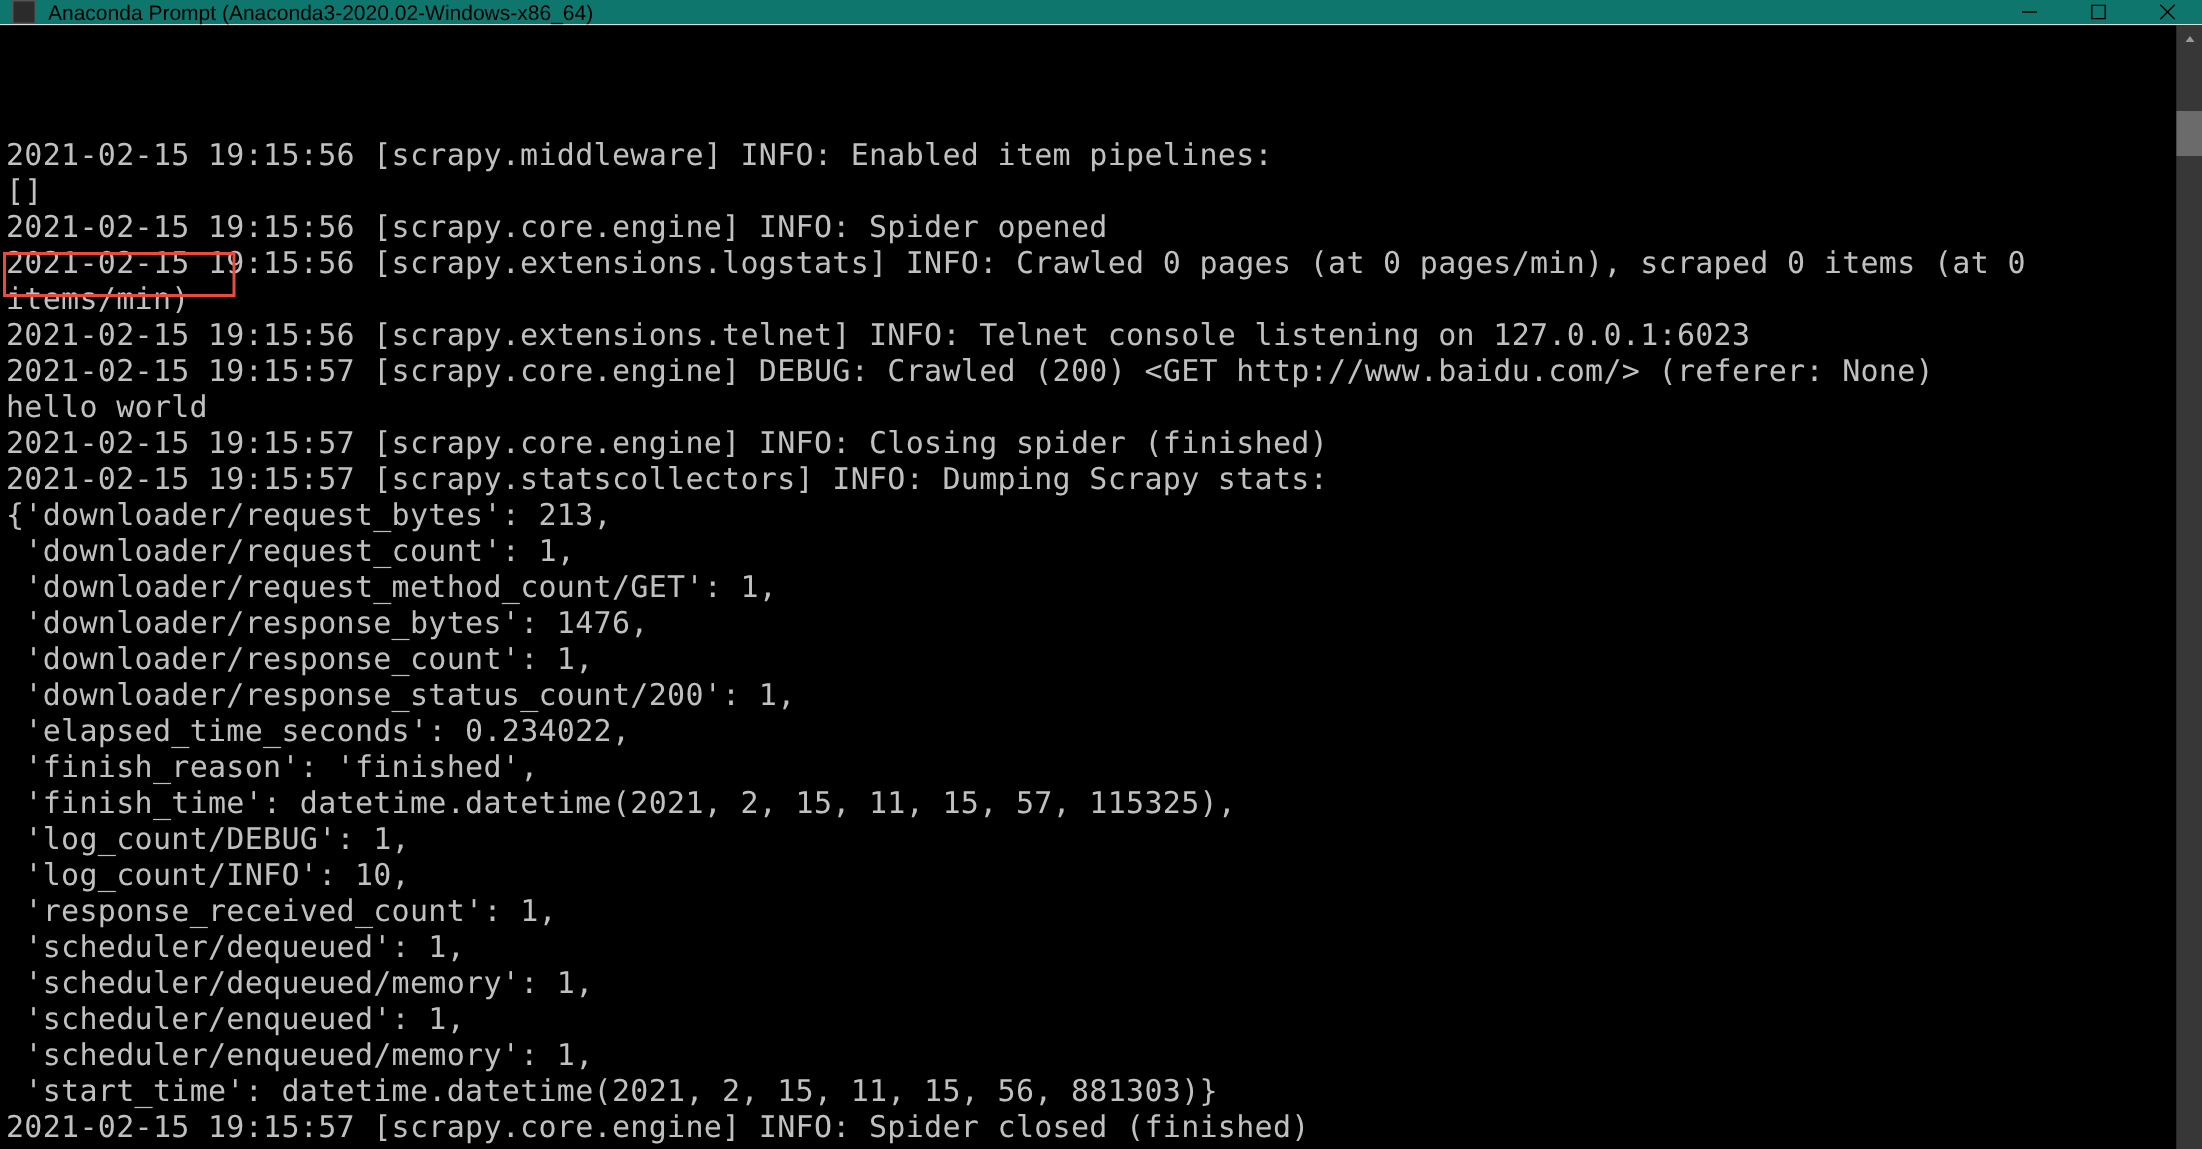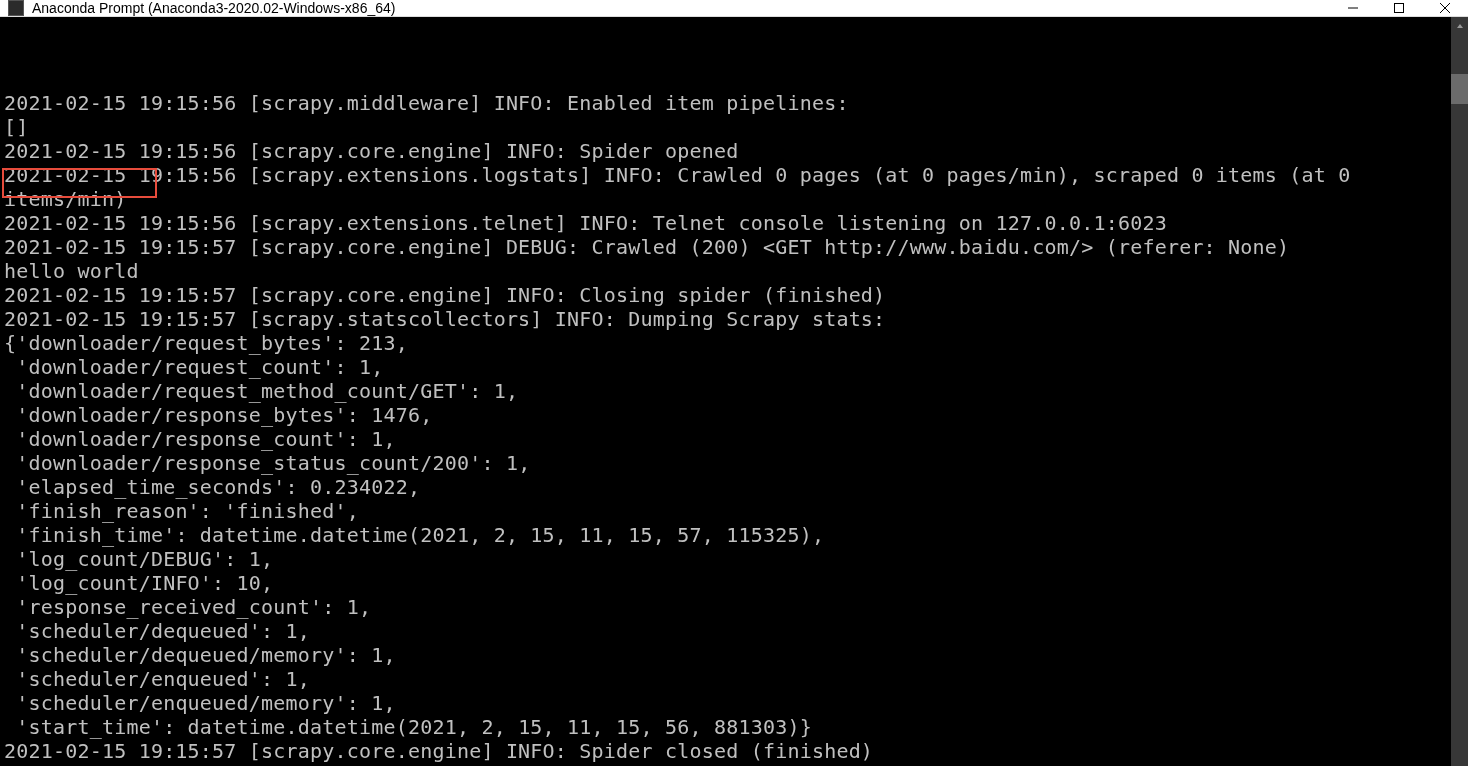--- a/index.html
+++ b/index.html
@@ -1,19 +1,19 @@
 <!DOCTYPE html>
 <html><head>
 <meta charset="utf-8">
 <style>
   * { margin: 0; padding: 0; box-sizing: border-box; }
   html, body { width: 1468px; height: 766px; overflow: hidden; font-family: "SimSun", "Consolas", monospace; }
   .window { width: 1468px; height: 766px; display: flex; flex-direction: column; background: #000; }
   .titlebar {
-    height: 32px; background: #ffffff; display: flex; align-items: center;
+    height: 32px; background: #0f766e; display: flex; align-items: center;
     justify-content: space-between; border-bottom: 1px solid #ddd;
     font-family: "Segoe UI", Tahoma, sans-serif;
   }
   .titlebar-left { display: flex; align-items: center; gap: 8px; padding-left: 8px; }
   .app-icon { width: 16px; height: 16px; background: #2b2b2b; border: 1px solid #555; }
   .title-text { font-size: 14px; color: #000; }
   .win-controls { display: flex; height: 100%; }
   .win-btn {
     width: 46px; height: 100%; display: flex; align-items: center; justify-content: center;
     font-size: 14px; color: #000; cursor: pointer;

